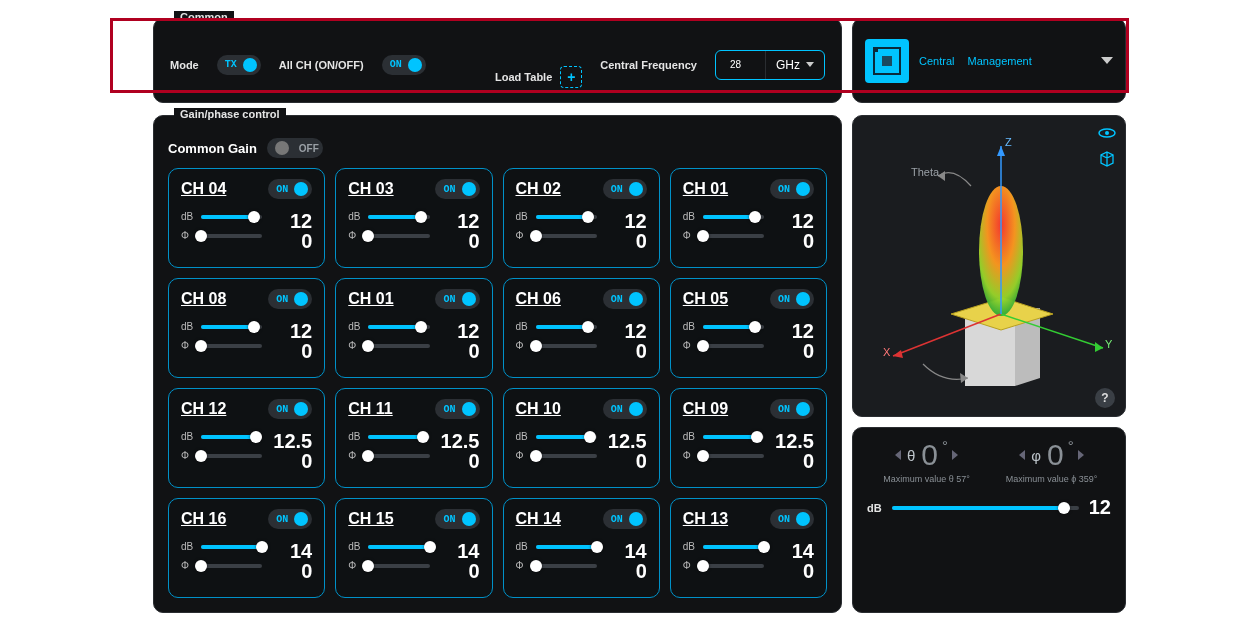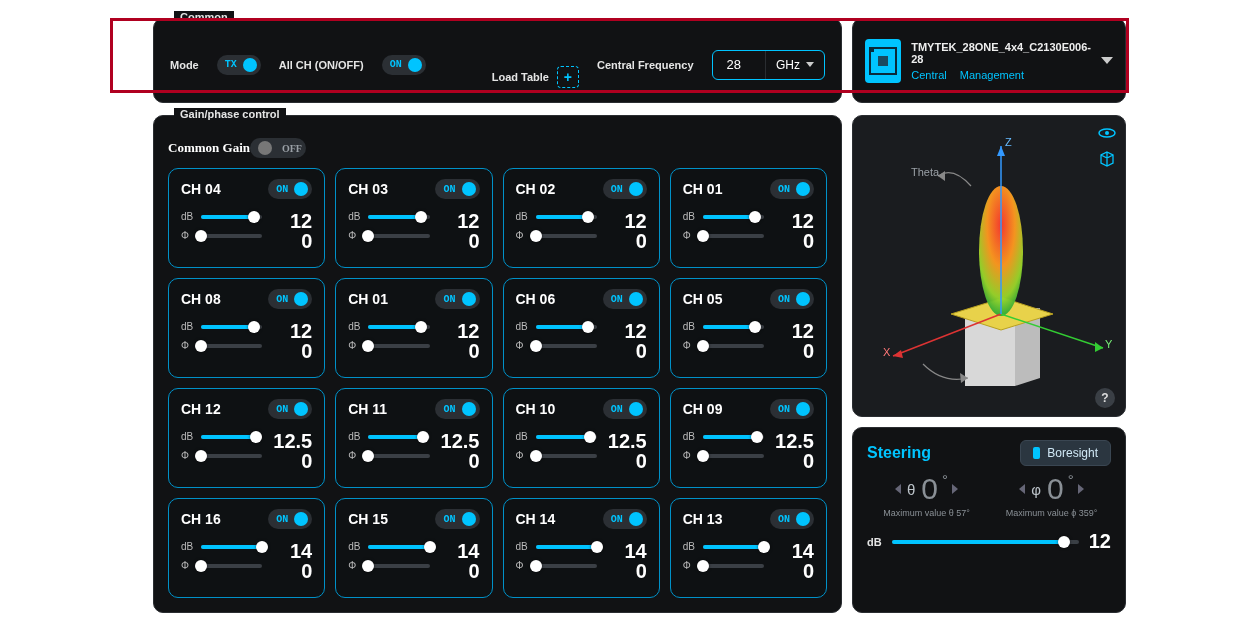--- a/index.html
+++ b/index.html
@@ -95,21 +95,21 @@
     display:flex;align-items:center;justify-content:center;
     color:#00c4ff; font-size:14px; line-height:1;
   }
   .freq-box {
     display: flex; align-items: center;
     border: 1px solid #00c4ff;
     border-radius: 6px;
     height: 30px;
     overflow: hidden;
   }
-  .freq-box .val { padding: 0 24px 0 14px; font-size: 13px; }
+  .freq-box .val { padding: 0 24px 0 14px; font-size: 10px; }
   .freq-box .unit {
     padding: 0 10px;
     display:flex;align-items:center;gap:6px;
     border-left:1px solid #2a2d31;
     height:100%;
     font-size:12px;
   }
   .chev-down {
     width:0;height:0;border-left:4px solid transparent;border-right:4px solid transparent;border-top:5px solid #ccc;
   }
@@ -143,42 +143,41 @@
   .dev-chevron { width:0;height:0;border-left:6px solid transparent;border-right:6px solid transparent;border-top:7px solid #ccc; }
 
   
   .main-row { display:flex; gap:10px; }
   .gain-panel {
     flex:1;
     position:relative;
     padding: 22px 14px 14px 14px;
   }
   .common-gain-row {
-    display:flex;align-items:center;
+    display:flex;align-items:center;gap:10px;
     margin-bottom:10px;
-    font-family:Liberation Serif, serif;
   }
   .common-gain-row .title { font-size:13px; font-weight:800; }
   .ch-grid {
     display:grid;
     grid-template-columns: repeat(4, 1fr);
     gap: 10px;
   }
   .ch-card {
     border:1px solid #0091c8;
     border-radius:10px;
     padding:10px 12px 8px 12px;
     background:#0e1113;
     min-height:100px;
   }
   .ch-head {
     display:flex;justify-content:space-between;align-items:center;
     margin-bottom:12px;
   }
-  .ch-name { font-size:14px; font-weight:800; }
+  .ch-name { font-size:16px; font-weight:800;text-decoration:underline; }
   .ch-body { display:flex; gap:8px; align-items:stretch; }
   .ch-sliders { flex:1; display:flex; flex-direction:column; gap:8px; }
   .slider-row { display:flex; align-items:center; gap:6px; }
   .slider-row .slabel { width:14px; font-size:10px; color:#bbb; }
   .track {
     flex:1; height:4px; background:#3a3f45; border-radius:2px; position:relative;
   }
   .track .fill { position:absolute; left:0; top:0; bottom:0; background:#00c4ff; border-radius:2px; }
   .track .thumb {
     position:absolute; top:50%; width:12px;height:12px;border-radius:50%;
@@ -250,21 +249,20 @@
             <span class="chev-down"></span>
           </span>
         </span>
       </div>
 
       <div class="panel device-card">
         <div class="dev-icon-wrap">
           <div class="dev-icon-inner"></div>
         </div>
         <div class="dev-text">
-          <div class="dev-name">TMYTEK_28ONE_4x4_C2130E006-28</div>
           <div class="dev-links">
             <span>Central</span>
             <span>Management</span>
           </div>
         </div>
         <div class="dev-chevron"></div>
       </div>
     </div>
 
     <div class="main-row">
@@ -825,27 +823,20 @@
             <polygon points="115,262 107,257 108,267" fill="#888"></polygon>
           </svg>
           <span class="axis-label" style="left:152px;top:20px;color:#6bf">Z</span>
           <span class="axis-label" style="left:30px;top:230px;color:#f77">X</span>
           <span class="axis-label" style="left:252px;top:222px;color:#7e7">Y</span>
           <span class="axis-label" style="left:58px;top:50px;">Theta</span>
           <div class="viz-help">?</div>
         </div>
 
         <div class="panel steering-panel">
-          <div class="steer-head">
-            <span class="steer-title">Steering</span>
-            <span class="boresight-btn">
-              <span class="boresight-icon"></span>
-              <span>Boresight</span>
-            </span>
-          </div>
           <div class="angles">
             <div class="angle-box">
               <div class="angle-row">
                 <span class="tri-l"></span>
                 <span class="angle-sym">θ</span>
                 <span class="angle-val">0</span>
                 <span class="tri-r"></span>
               </div>
               <div class="angle-note">Maximum value θ 57°</div>
             </div>

